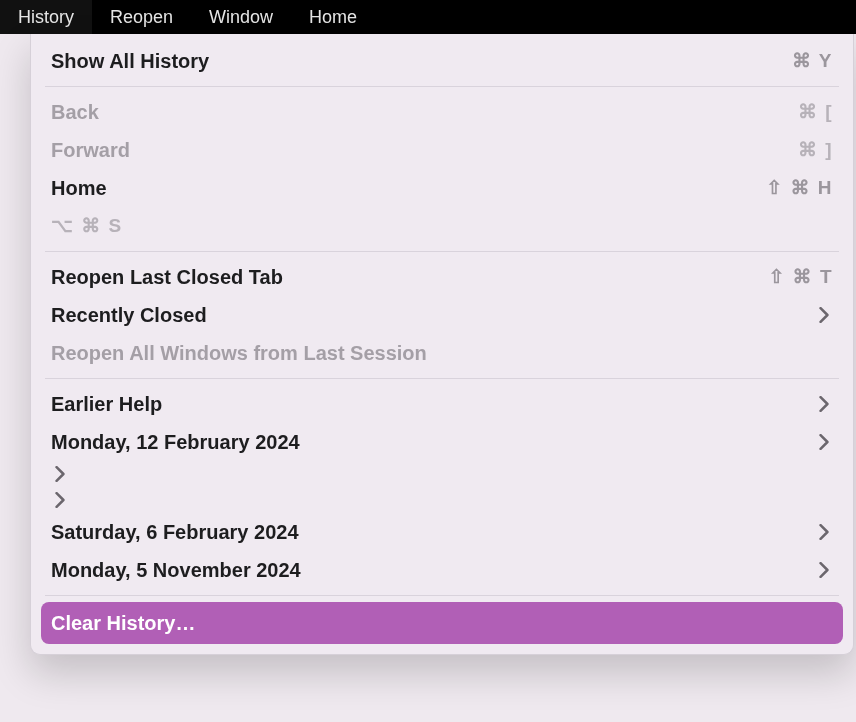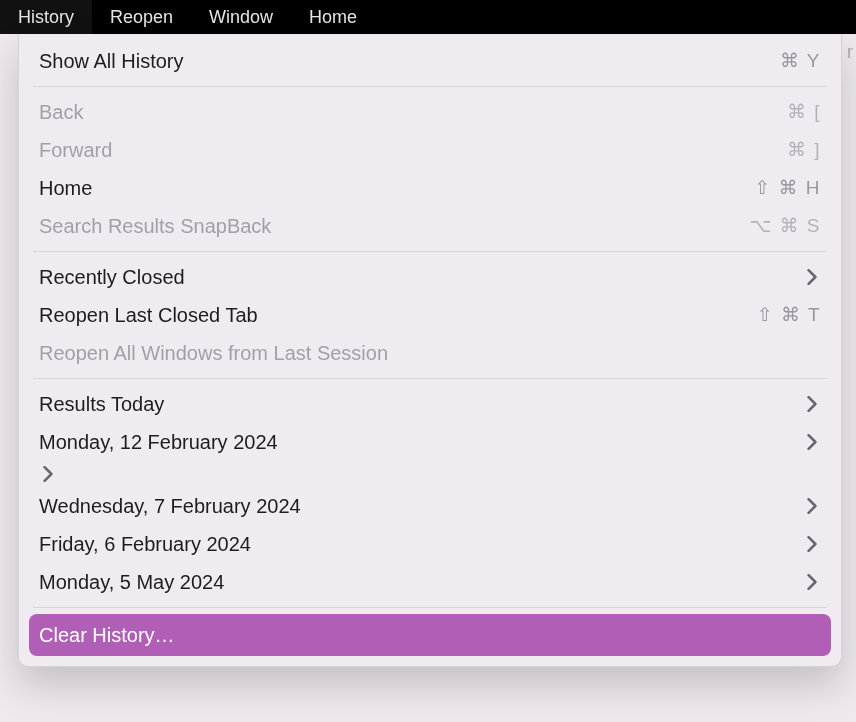--- a/index.html
+++ b/index.html
@@ -23,29 +23,30 @@
     height: 100%;
     display: flex;
     align-items: center;
     cursor: default;
   }
   .menubar .item.active {
     background: #111;
   }
   .dropdown {
     position: absolute;
-    left: 18px;
+    left: 30px;
     top: 34px;
     width: 824px;
     background: #f0eaf1;
     border: 1px solid #d6d0d8;
     border-top: none;
     border-radius: 0 0 10px 10px;
     padding: 8px 0 10px 0;
     box-shadow: 0 18px 38px rgba(0,0,0,0.18);
+    font-weight: bold;
   }
   .row {
     display: flex;
     align-items: center;
     justify-content: space-between;
     padding: 5px 20px 5px 20px;
     font-size: 20px;
     color: #1d1d1f;
     cursor: default;
     line-height: 28px;
@@ -126,45 +127,44 @@
   </div>
   <div class="row disabled">
     <span>Forward</span>
     <span class="shortcut">⌘ ]</span>
   </div>
   <div class="row">
     <span>Home</span>
     <span class="shortcut">⇧ ⌘ H</span>
   </div>
   <div class="row disabled">
-    <span>Search Results SnapBack</span>
     <span class="shortcut">⌥ ⌘ S</span>
   </div>
   <div class="sep"></div>
 
-  <div class="row">
-    <span>Recently Closed</span>
-    <span class="chev">
-        <svg viewBox="0 0 8 14">
-          <path d="M1 1l6 6-6 6" fill="none" stroke="currentColor" stroke-width="2.2" stroke-linecap="round" stroke-linejoin="round"></path>
-        </svg>
-      </span>
-  </div>
   <div class="row">
     <span>Reopen Last Closed Tab</span>
     <span class="shortcut">⇧ ⌘ T</span>
   </div>
+  <div class="row">
+    <span>Recently Closed</span>
+    <span class="chev">
+        <svg viewBox="0 0 8 14">
+          <path d="M1 1l6 6-6 6" fill="none" stroke="currentColor" stroke-width="2.2" stroke-linecap="round" stroke-linejoin="round"></path>
+        </svg>
+      </span>
+  </div>
   <div class="row disabled">
     <span>Reopen All Windows from Last Session</span>
     <span class="shortcut"></span>
   </div>
   <div class="sep"></div>
 
   <div class="row">
-    <span>Results Today</span>
+    <span>Earlier Help</span>
     <span class="chev">
         <svg viewBox="0 0 8 14">
           <path d="M1 1l6 6-6 6" fill="none" stroke="currentColor" stroke-width="2.2" stroke-linecap="round" stroke-linejoin="round"></path>
         </svg>
       </span>
   </div>
   <div class="row">
     <span>Monday, 12 February 2024</span>
     <span class="chev">
         <svg viewBox="0 0 8 14">
@@ -173,37 +173,36 @@
       </span>
   </div>
   <div class="row">
     <span class="chev">
         <svg viewBox="0 0 8 14">
           <path d="M1 1l6 6-6 6" fill="none" stroke="currentColor" stroke-width="2.2" stroke-linecap="round" stroke-linejoin="round"></path>
         </svg>
       </span>
   </div>
   <div class="row">
-    <span>Wednesday, 7 February 2024</span>
-    <span class="chev">
-        <svg viewBox="0 0 8 14">
-          <path d="M1 1l6 6-6 6" fill="none" stroke="currentColor" stroke-width="2.2" stroke-linecap="round" stroke-linejoin="round"></path>
-        </svg>
-      </span>
-  </div>
-  <div class="row">
-    <span>Friday, 6 February 2024</span>
-    <span class="chev">
-        <svg viewBox="0 0 8 14">
-          <path d="M1 1l6 6-6 6" fill="none" stroke="currentColor" stroke-width="2.2" stroke-linecap="round" stroke-linejoin="round"></path>
-        </svg>
-      </span>
-  </div>
-  <div class="row">
-    <span>Monday, 5 May 2024</span>
+    <span class="chev">
+        <svg viewBox="0 0 8 14">
+          <path d="M1 1l6 6-6 6" fill="none" stroke="currentColor" stroke-width="2.2" stroke-linecap="round" stroke-linejoin="round"></path>
+        </svg>
+      </span>
+  </div>
+  <div class="row">
+    <span>Saturday, 6 February 2024</span>
+    <span class="chev">
+        <svg viewBox="0 0 8 14">
+          <path d="M1 1l6 6-6 6" fill="none" stroke="currentColor" stroke-width="2.2" stroke-linecap="round" stroke-linejoin="round"></path>
+        </svg>
+      </span>
+  </div>
+  <div class="row">
+    <span>Monday, 5 November 2024</span>
     <span class="chev">
         <svg viewBox="0 0 8 14">
           <path d="M1 1l6 6-6 6" fill="none" stroke="currentColor" stroke-width="2.2" stroke-linecap="round" stroke-linejoin="round"></path>
         </svg>
       </span>
   </div>
   <div class="sep"></div>
 
   <div class="row highlight">
     <span>Clear History…</span>

